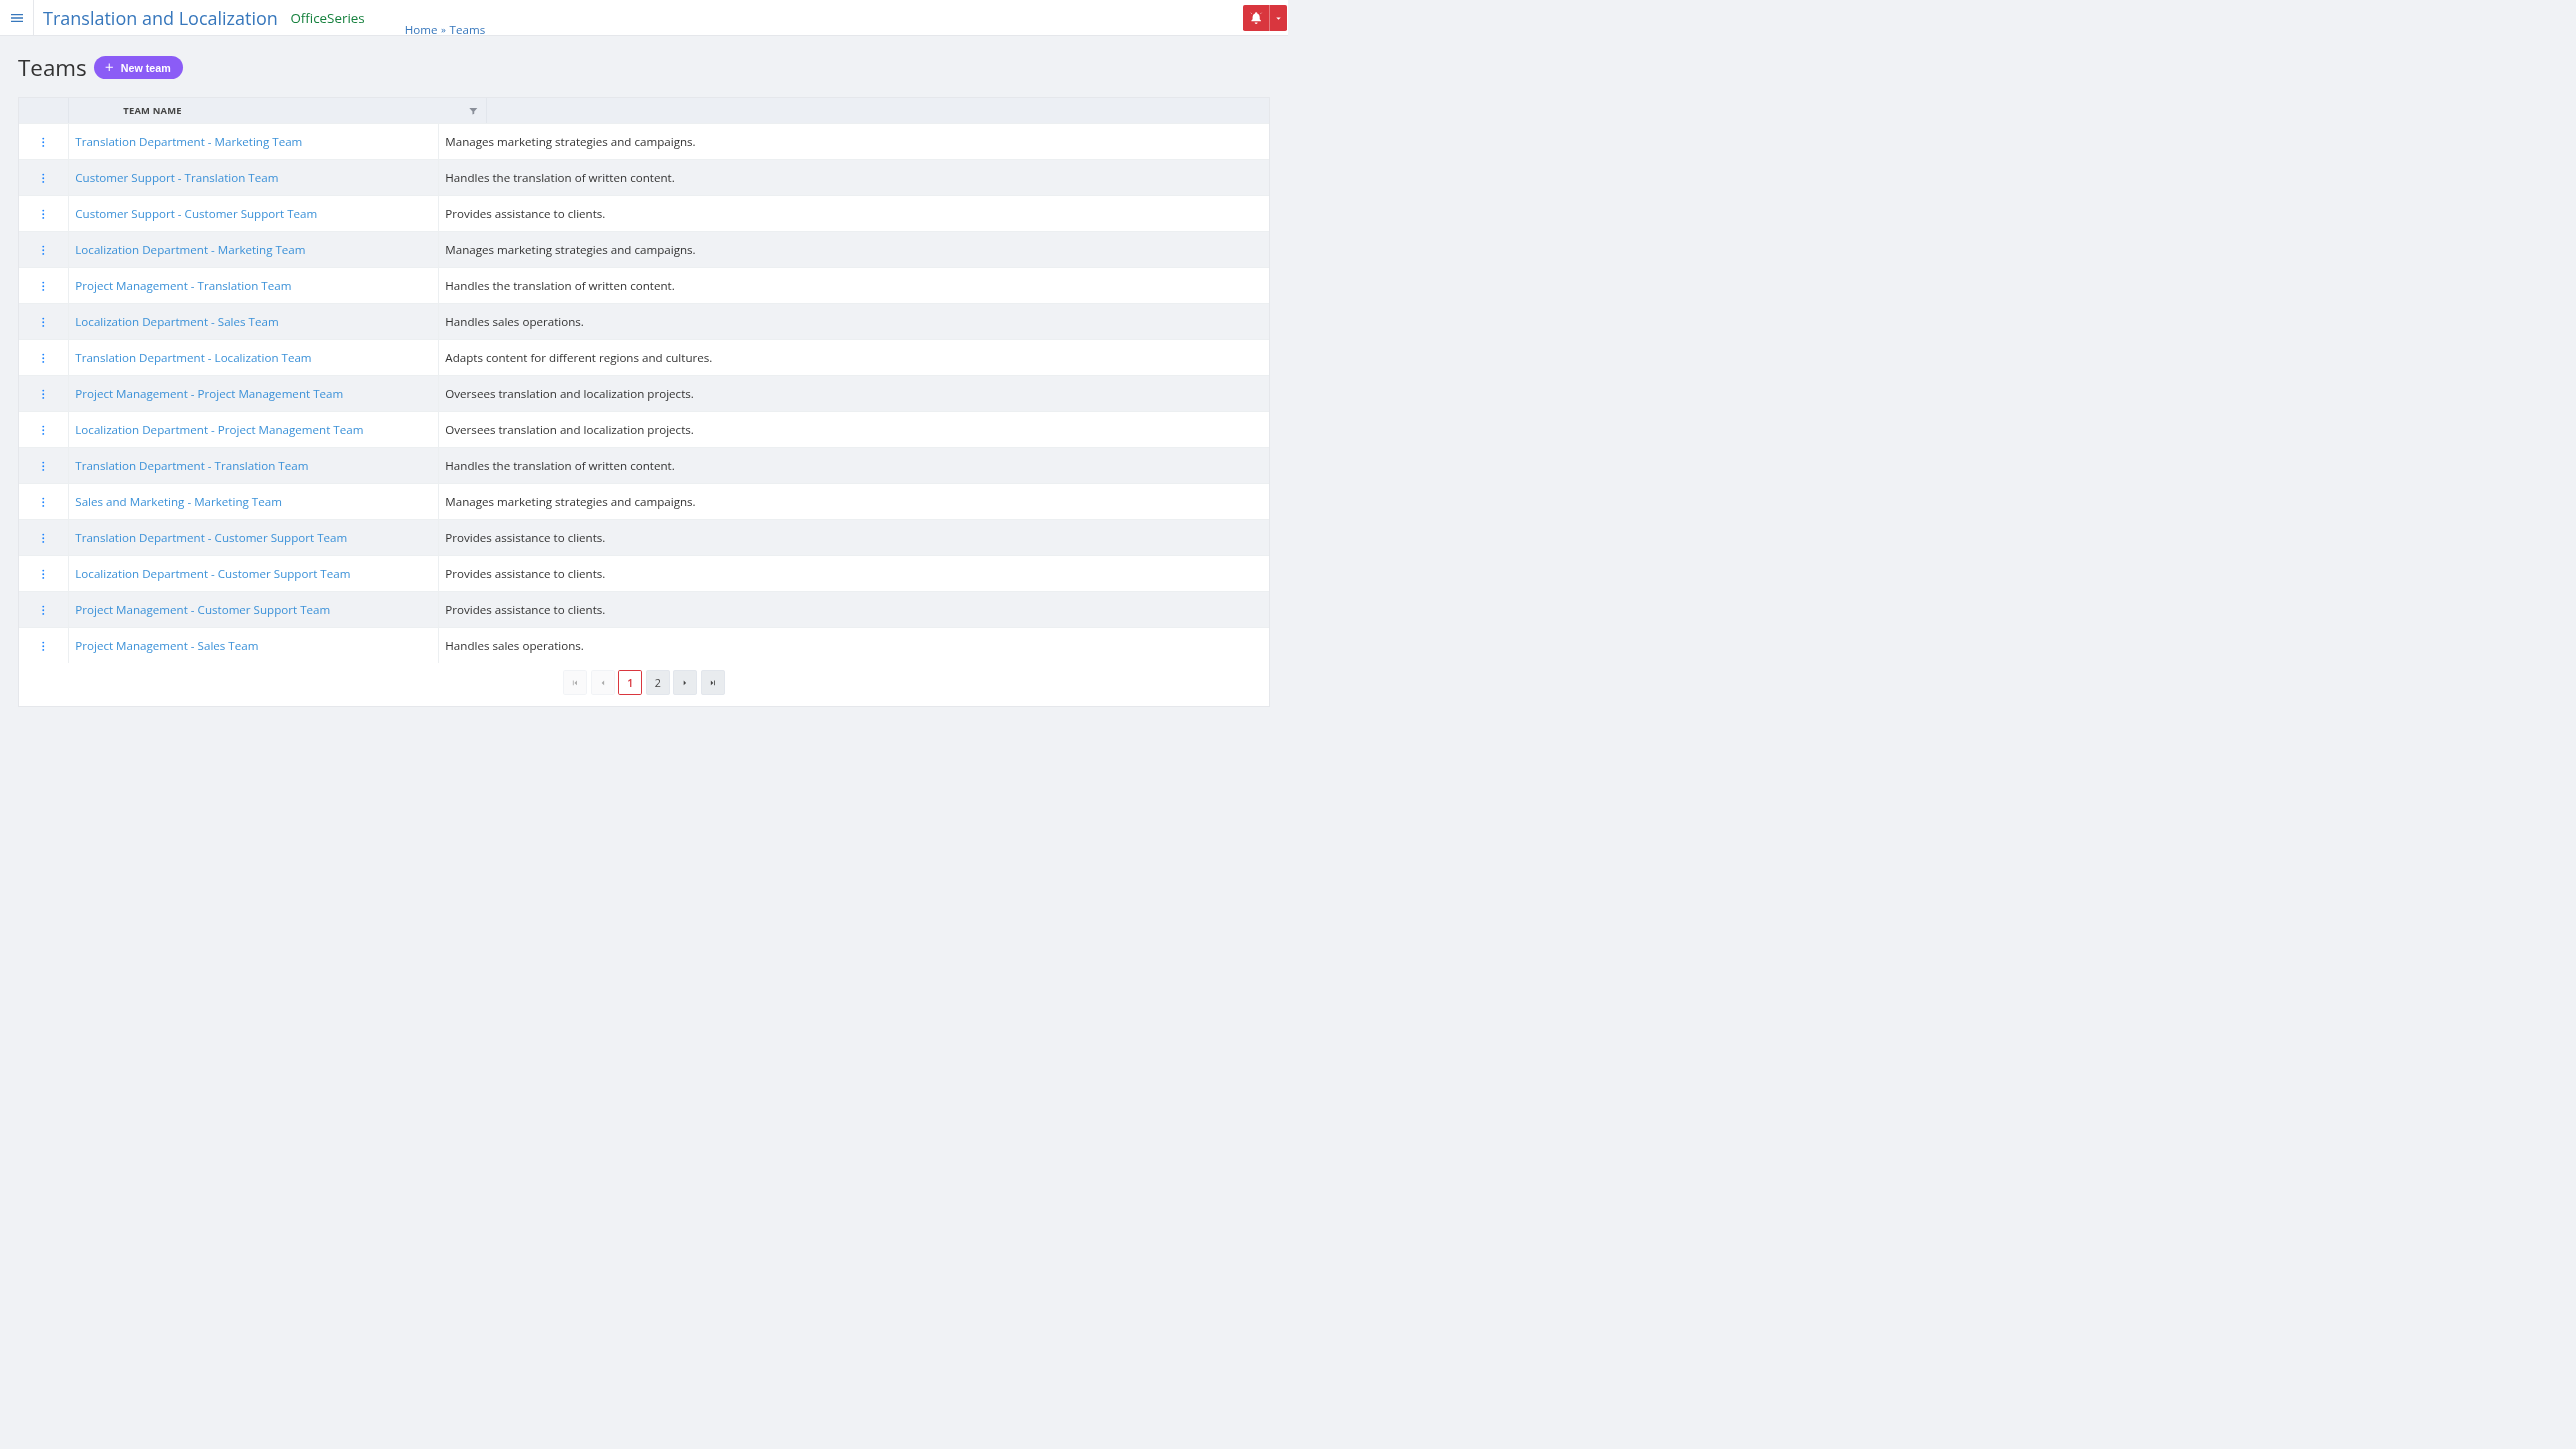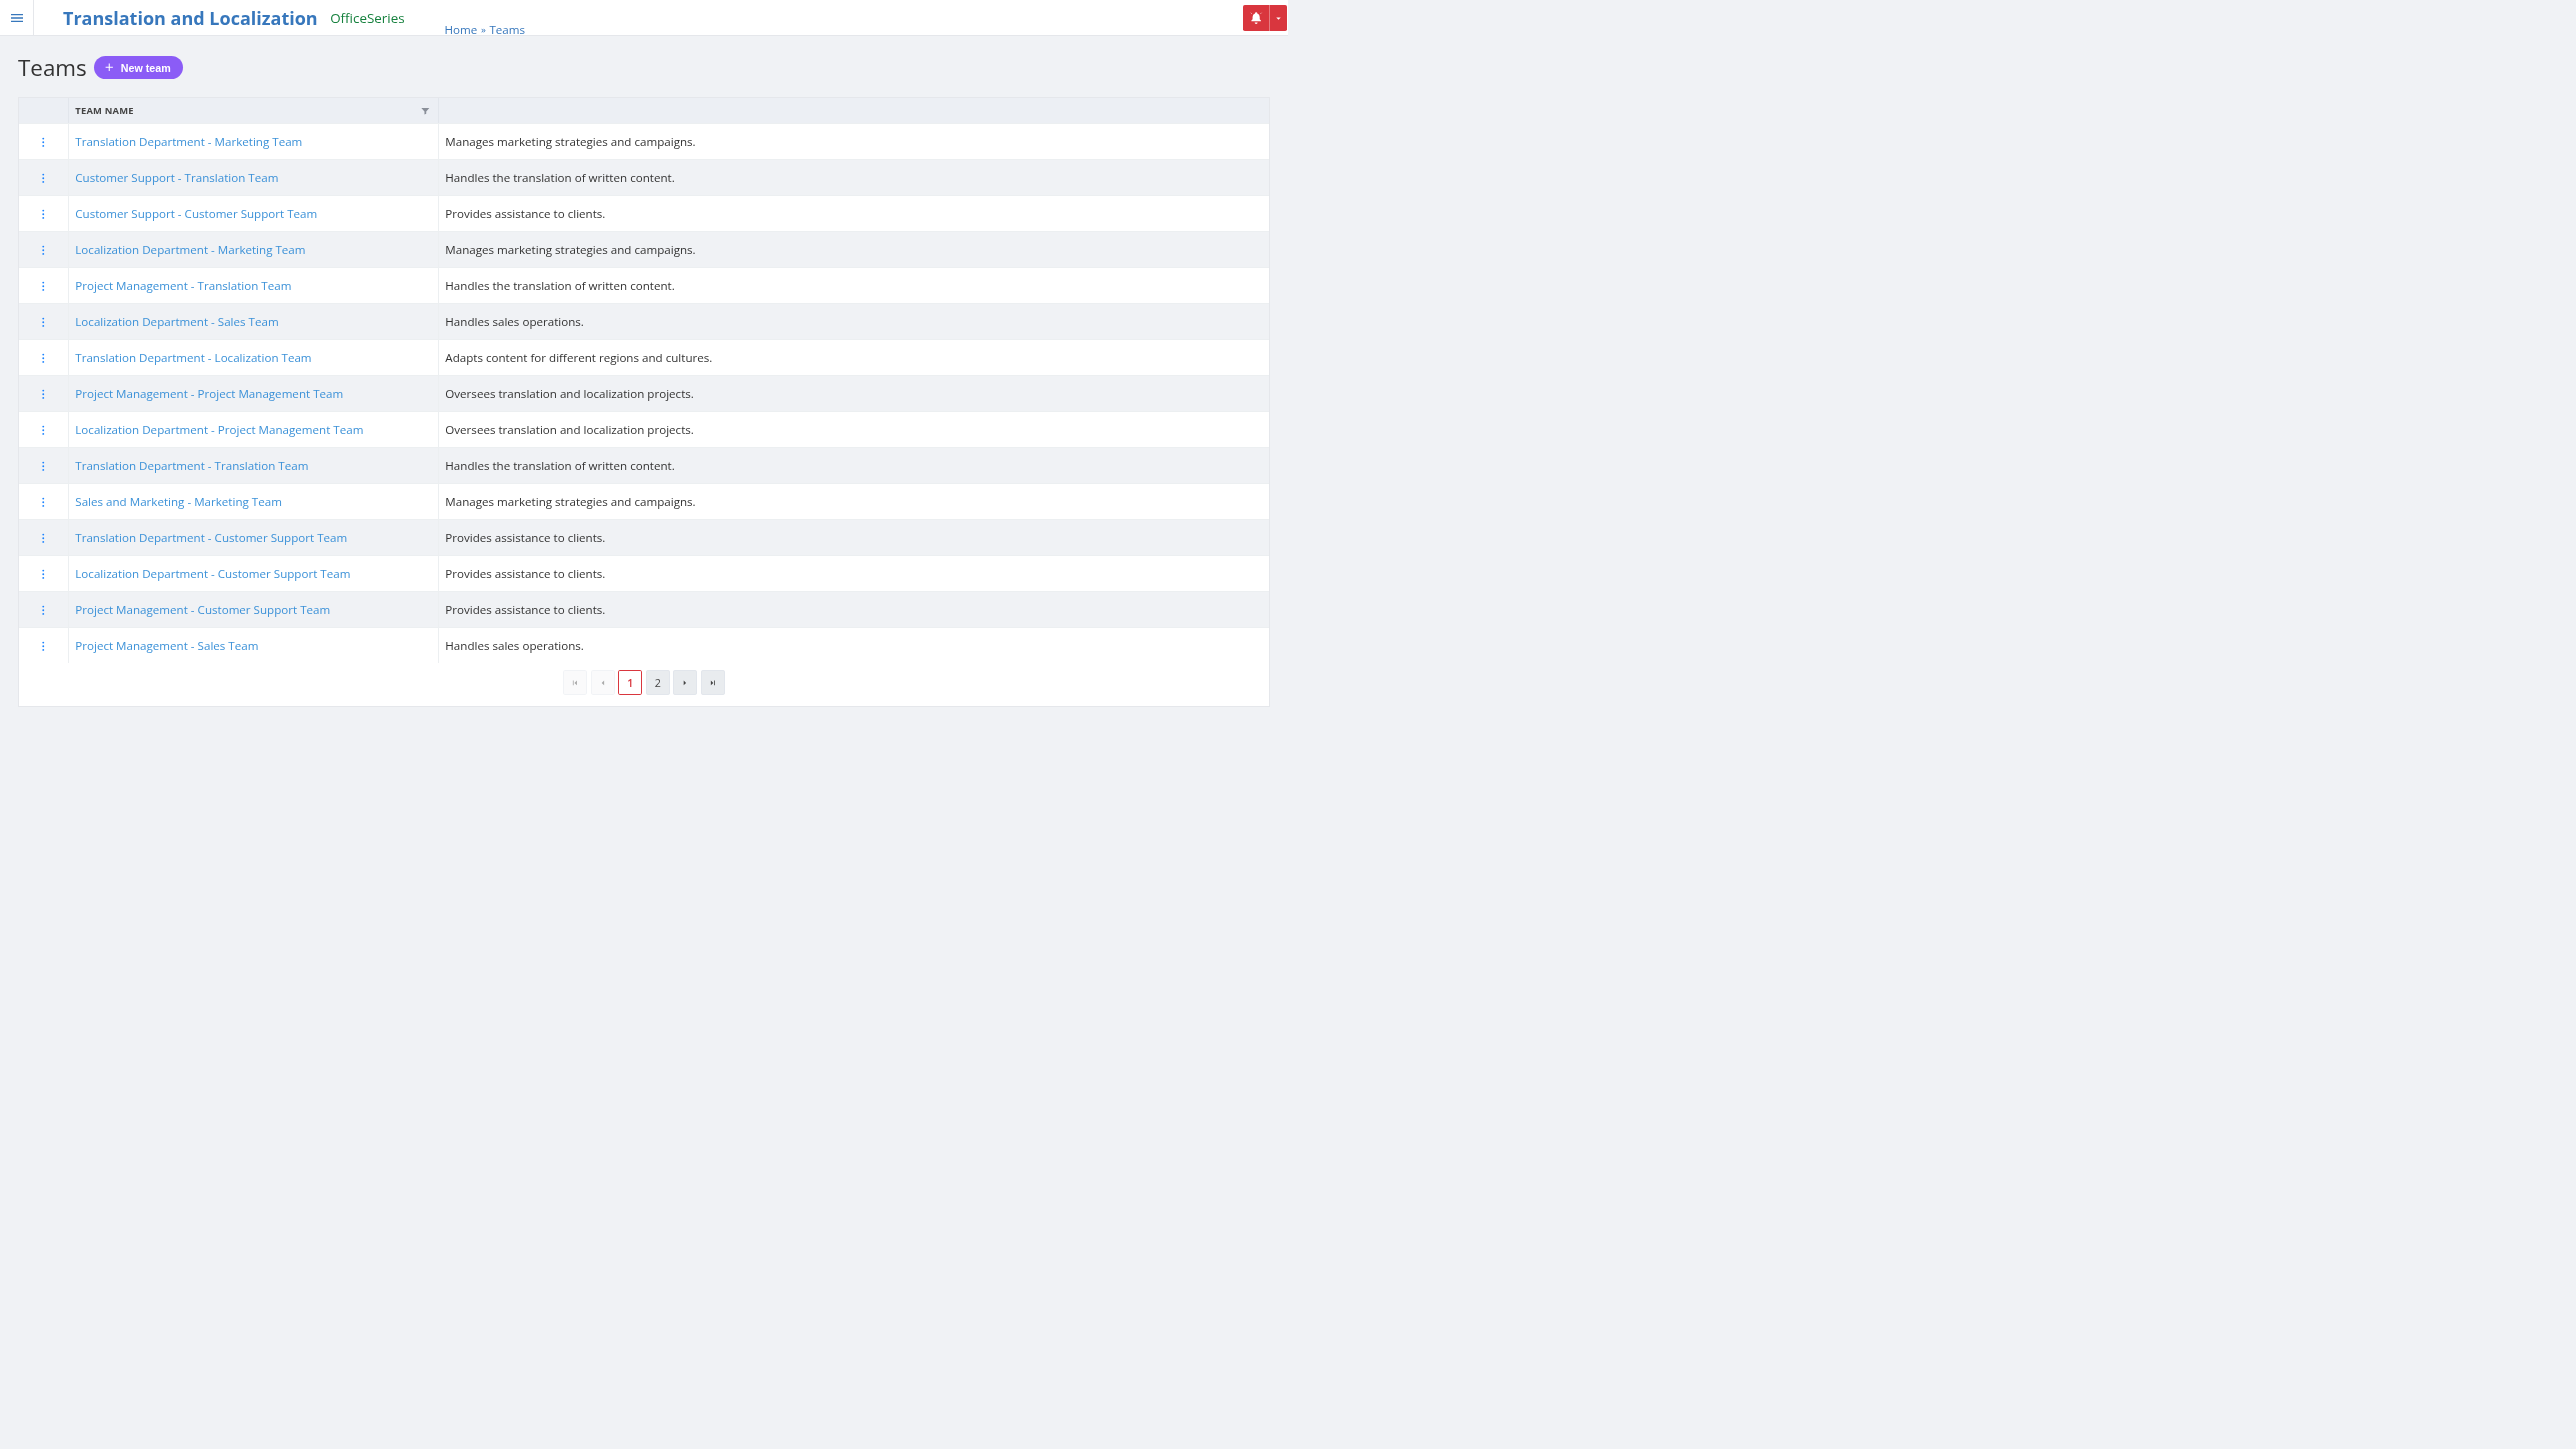--- a/index.html
+++ b/index.html
@@ -24,23 +24,23 @@
   width: 34px;
   height: 36px;
   display: flex;
   align-items: center;
   justify-content: center;
   border-right: 0.9px solid #e5e7eb;
   cursor: pointer;
 }
 .menu-btn svg { width: 16px; height: 16px; fill: #3777bc; }
 .app-title {
-  margin-left: 29px;
+  margin-left: 9px;
   font-size: 18px;
-  font-weight: 700;
+  font-weight: 400;
   color: #3777bc;
 }
 .app-sub {
   margin-left: 12.5px;
   font-size: 13.4px;
   color: #15803d;
 }
 .breadcrumb {
   margin-left: 40px;
   display: flex;
@@ -115,20 +115,21 @@
 }
 .grid-head {
   display: flex;
   background: #eceff4;
   height: 25px;
   align-items: center;
   font-size: 9.4px;
   font-weight: 700;
   color: #444;
   letter-spacing: 0.2px;
+  gap: 48px;
 }
 .col-actions { width: 50px; border-right: 0.9px solid #e2e6ec; height: 100%; }
 .col-name { width: 370px; border-right: 0.9px solid #e2e6ec; height: 100%; display:flex; align-items:center; padding-left:6.3px; position:relative; }
 .col-desc { flex: 1; height:100%; display:flex; align-items:center; padding-left:6.3px; }
 .col-name .filter-icon { position:absolute; right:7.2px; top:50%; transform:translateY(-50%); width:10.7px; height:10.7px; fill:#8a8f99; cursor:pointer; }
 
 .grid-body .row {
   display: flex;
   height: 36px;
   align-items: center;

